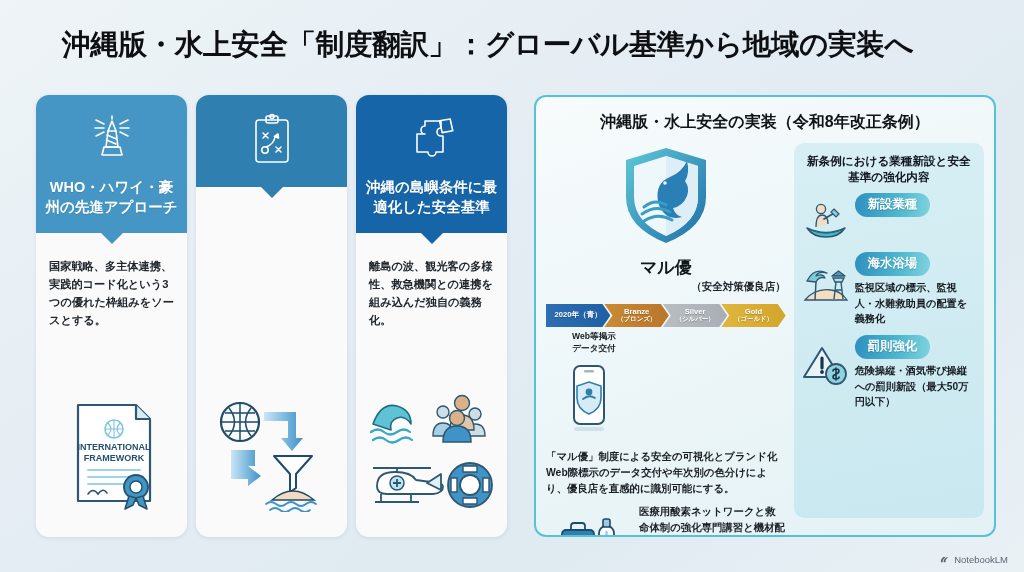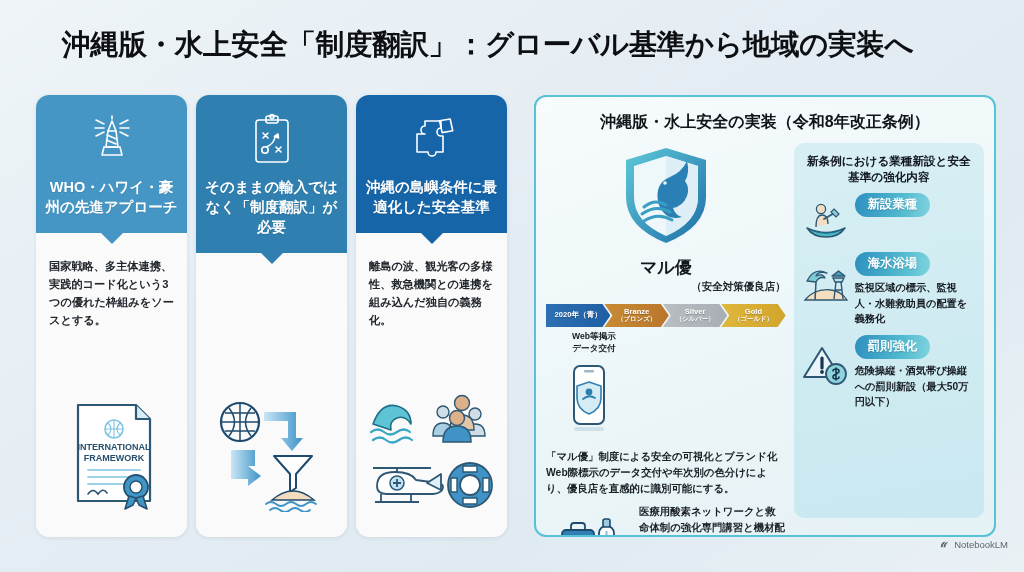--- a/index.html
+++ b/index.html
@@ -194,21 +194,21 @@
     margin-top: 4px;
     font-size: 10.2px;
     font-weight: bold;
     line-height: 1.5;
     color: #141a20;
   }
 
   
   .watermark {
     position: absolute;
-    right: 16px; bottom: 22px;
+    right: 16px; bottom: 7px;
     display: flex;
     align-items: flex-start;
     gap: 4px;
     font-size: 9.5px;
     color: #5d6770;
   }
 </style>
 </head>
 <body>
 
@@ -261,21 +261,20 @@
           <rect x="8" y="7" width="32" height="42" rx="3"></rect>
           <rect x="18" y="3" width="12" height="7" rx="2"></rect>
           <circle cx="24" cy="3.5" r="2"></circle>
           <path d="M15 20 l5 5 M20 20 l-5 5"></path>
           <path d="M28 34 l5 5 M33 34 l-5 5"></path>
           <circle cx="17" cy="37" r="3.2"></circle>
           <path d="M18 34 q8 -3 9 -10"></path>
           <path d="M30 21 l-3.5 2.5 l4 1.5 z" fill="#ffffff"></path>
         </svg>
       </div>
-      <div class="card-title">そのままの輸入ではなく「制度翻訳」が必要</div>
     </div>
     <div class="card-illus">
       <svg width="128" height="118" viewBox="0 0 128 118">
         <circle cx="32" cy="28" r="19" fill="none" stroke="#1d4a6e" stroke-width="2.2"></circle>
         <path d="M13 28 H51 M32 9 v38 M21 14 q11 14 0 28 M43 14 q-11 14 0 28 M17 19 h30 M17 37 h30" stroke="#1d4a6e" stroke-width="1.5" fill="none"></path>
         <defs>
           <linearGradient id="ar1" x1="0" y1="0" x2="1" y2="0">
             <stop offset="0" stop-color="#c9e6f5"></stop>
               <stop offset="1" stop-color="#3d92c8"></stop>
           </linearGradient>

